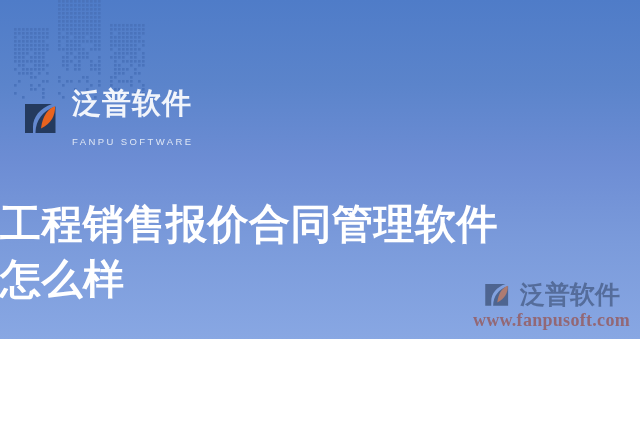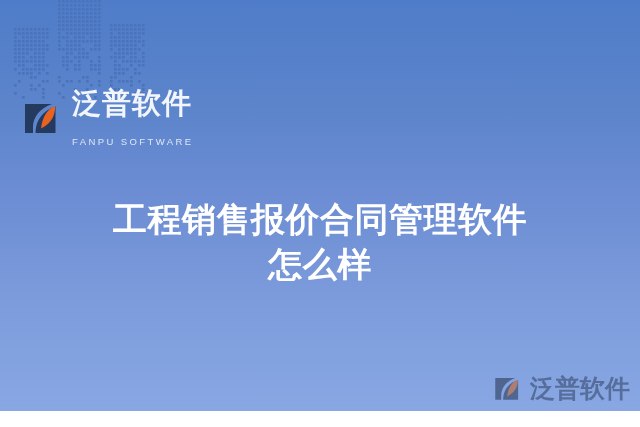--- a/index.html
+++ b/index.html
@@ -3,21 +3,21 @@
 <meta charset="utf-8">
 <style>
   html, body {
     margin: 0;
     padding: 0;
     background: #ffffff;
   }
   #banner {
     position: relative;
     width: 640px;
-    height: 411px;
+    height: 339px;
     overflow: hidden;
     font-family: "Liberation Sans", "DejaVu Sans", sans-serif;
     background: linear-gradient(180deg, #4f7cc8 0%, #5b84cb 25%, #6d8dd4 48%, #7b9bdb 72%, #88a7e3 100%);
   }
 
   
   #pixel-art {
     position: absolute;
     left: 14px;
     top: 0px;
@@ -63,23 +63,23 @@
     margin-top: 19px;
     white-space: nowrap;
   }
 
   
   #headline {
     position: absolute;
     left: 0;
     top: 197px;
     width: 640px;
-    text-align: center;
+    text-align: left;
     color: #ffffff;
-    font-size: 34px;
+    font-size: 41px;
     font-weight: 700;
     line-height: 1.33;
     letter-spacing: 0.5px;
     white-space: pre-line;
   }
 
   
   #watermark {
     position: absolute;
     right: 10px;
@@ -551,15 +551,16 @@
 
   <div id="watermark">
     <div class="wm-row">
       <svg class="wm-mark" viewBox="0 0 44 36" width="33" height="27" aria-hidden="true">
         <path d="M3 4 H30 C18 8 11 17 11 27 L11 33 L3 33 Z" fill="#2f4060"></path>
         <path d="M13.5 33 C13.5 20 21 10.5 33.5 6.5 L33.5 33 Z" fill="#2f4060"></path>
         <path d="M19 28.5 C20.5 15.5 26.5 8.5 33 6.3 C33.6 15 29 24 19 28.5 Z" fill="#c9642e"></path>
       </svg>
       <span class="wm-cn">泛普软件</span>
     </div>
+    <div class="wm-url">www.fanpusoft.com</div>
   </div>
 
 </div>
 
 </body></html>

